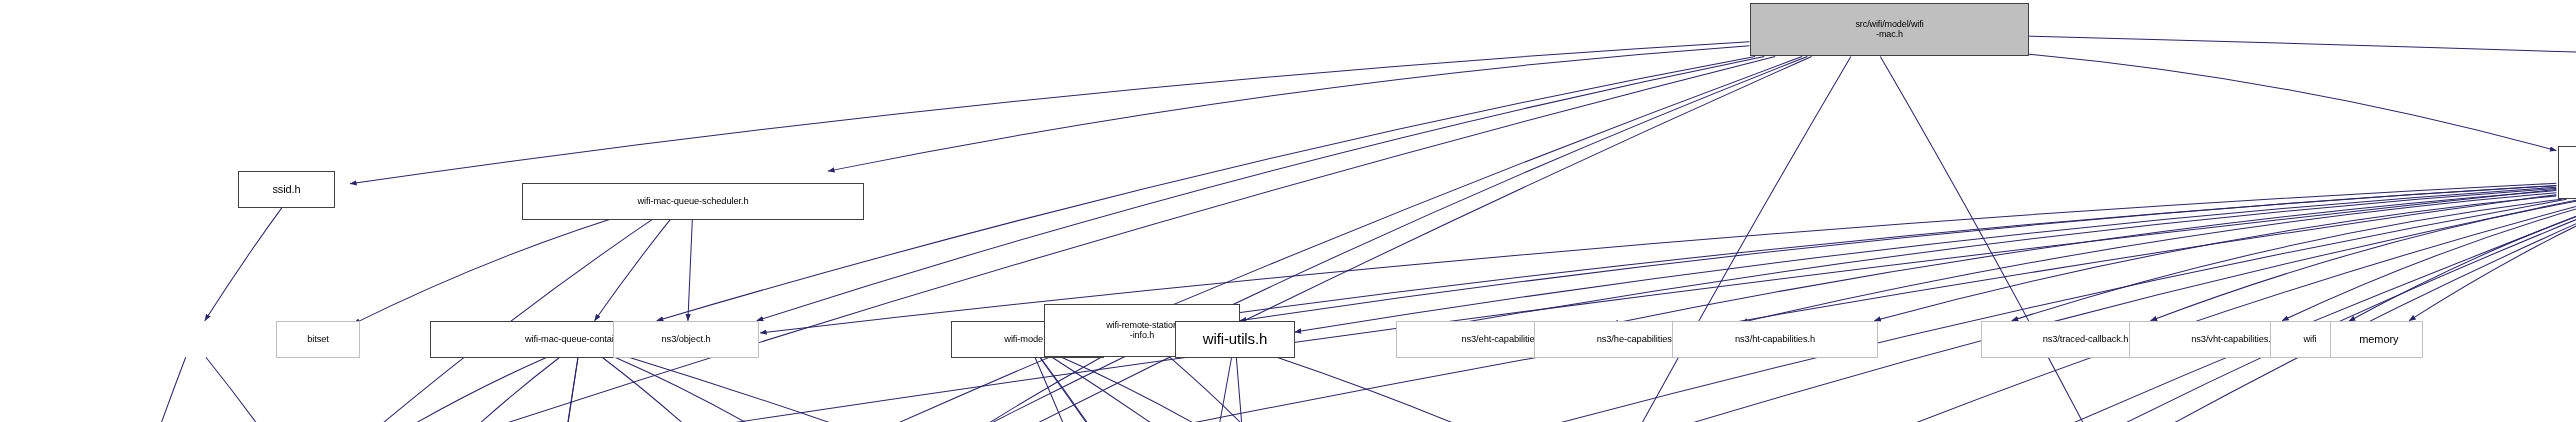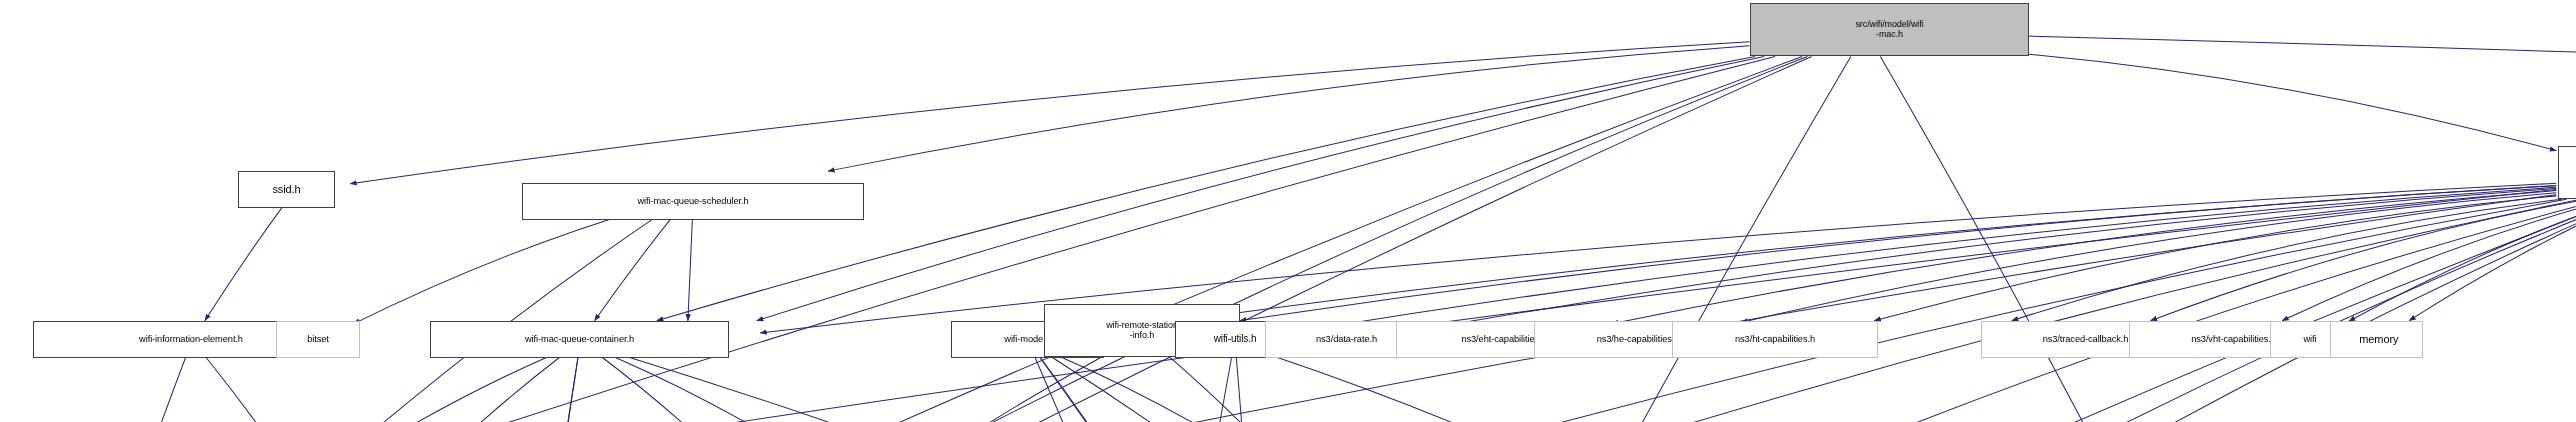--- a/index.html
+++ b/index.html
@@ -138,28 +138,27 @@
       <path d="M2204.2,767.7 Q1467.0,786.7 729.7,882.7" fill="none" stroke="#27246b" stroke-width="1.3" marker-end="url(#arw)"></path>
       <path d="M2253.6,781.7 Q2113.3,813.4 1973.1,872.8" fill="none" stroke="#27246b" stroke-width="1.3" marker-end="url(#arw)"></path>
       <path d="M2252.4,910.2 Q2247.0,950.4 2241.6,991.6" fill="none" stroke="#27246b" stroke-width="1.3" marker-end="url(#arw)"></path>
     </svg>
 <div class="node root hdr" style="left: 1750px; top: 3.3px; width: 279px; height: 53px; font-size: 9px;">src/wifi/model/wifi
 -mac.h</div>
     <div class="node hdr" style="left: 2558px; top: 146px; width: 253px; height: 53px; font-size: 9px;">wifi-remote-station
 -manager.h</div>
     <div class="node hdr" style="left: 238px; top: 171px; width: 97px; height: 37px; font-size: 11px;">ssid.h</div>
     <div class="node hdr" style="left: 522px; top: 171px; width: 342px; height: 37px; font-size: 9.3px; margin-top: 12px;">wifi-mac-queue-scheduler.h</div>
-    <div class="node hdr" style="left: 33px; top: 321px; width: 316px; height: 37px; font-size: 9.3px;">wifi-information-element.h</div>
     <div class="node " style="left: 276px; top: 321px; width: 84px; height: 37px; font-size: 9.3px;">bitset</div>
     <div class="node hdr" style="left: 430px; top: 321px; width: 299px; height: 37px; font-size: 9.3px;">wifi-mac-queue-container.h</div>
+    <div class="node " style="left: 613px; top: 321px; width: 146px; height: 37px; font-size: 9.3px;">ns3/object.h</div>
     <div class="node hdr" style="left: 951px; top: 321px; width: 153px; height: 37px; font-size: 9.3px;">wifi-mode.h</div>
     <div class="node hdr" style="left: 1044px; top: 304px; width: 196px; height: 53px; font-size: 9px;">wifi-remote-station
 -info.h</div>
-    <div class="node hdr" style="left: 1175px; top: 321px; width: 120px; height: 37px; font-size: 10px;">wifi-utils.h</div>
-    <div class="node " style="left: 1265px; top: 321px; width: 163px; height: 37px; font-size: 9.3px;">ns3/data-rate.h</div>
+    <div class="node hdr" style="left: 1175px; top: 321px; width: 120px; height: 37px; font-size: 15px;">wifi-utils.h</div>
     <div class="node " style="left: 1396px; top: 321px; width: 216px; height: 37px; font-size: 9.3px;">ns3/eht-capabilities.h</div>
     <div class="node " style="left: 1534px; top: 321px; width: 208px; height: 37px; font-size: 9.3px;">ns3/he-capabilities.h</div>
     <div class="node " style="left: 1672px; top: 321px; width: 206px; height: 37px; font-size: 9.3px;">ns3/ht-capabilities.h</div>
     <div class="node " style="left: 1981px; top: 321px; width: 209px; height: 37px; font-size: 9.3px;">ns3/traced-callback.h</div>
     <div class="node " style="left: 2129px; top: 321px; width: 209px; height: 37px; font-size: 9.3px;">ns3/vht-capabilities.h</div>
     <div class="node " style="left: 2270px; top: 321px; width: 80px; height: 37px; font-size: 9.3px;">wifi</div>
     <div class="node " style="left: 2330px; top: 321px; width: 93px; height: 37px; font-size: 11px; padding-left: 7px;">memory</div>
   </div>
 
 

